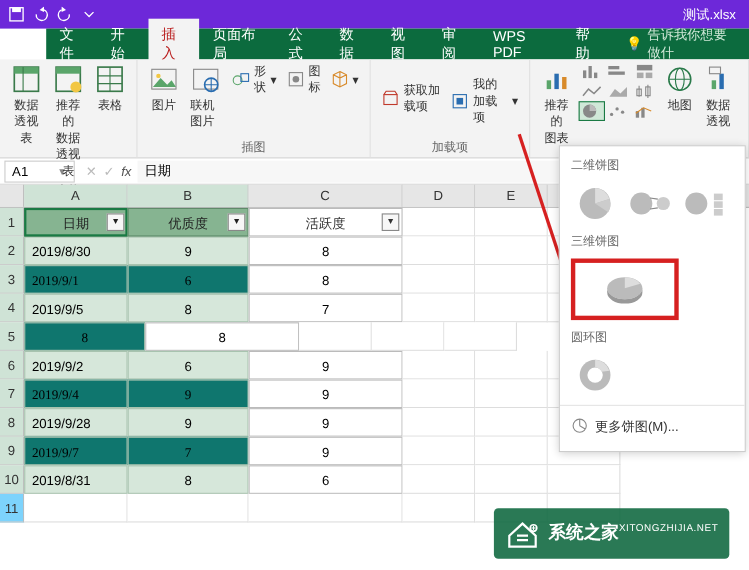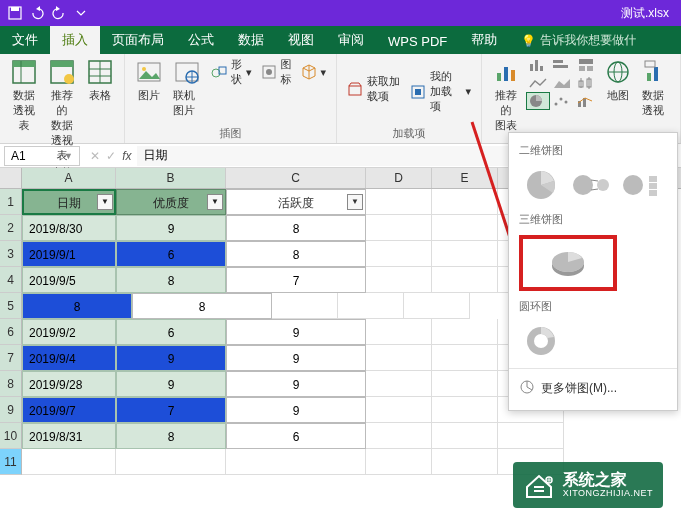--- a/index.html
+++ b/index.html
@@ -3,23 +3,23 @@
 <meta charset="utf-8">
 <style>
 * { margin: 0; padding: 0; box-sizing: border-box; font-family: "Microsoft YaHei", sans-serif; }
 body { width: 681px; height: 518px; background: #fff; position: relative; overflow: hidden; }
 
 .titlebar { height: 26px; background: #6d28d9; display: flex; align-items: center; padding: 0 4px; color: #fff; font-size: 11px; }
 .titlebar .qat-btn { width: 22px; height: 22px; display: flex; align-items: center; justify-content: center; cursor: pointer; }
 .titlebar .spacer { flex: 1; }
 .titlebar .doc-title { color: #fff; font-size: 12px; margin-right: 8px; }
 
-.tabs { height: 28px; background: #0c6b3e; display: flex; align-items: flex-end; color: #fff; font-size: 13px; }
+.tabs { height: 28px; background: #0c6b3e; display: flex; align-items: center; color: #fff; font-size: 13px; margin-left: 42px; }
 .tab { padding: 5px 12px; cursor: pointer; }
-.tab.active { background: #f3f3f3; color: #4d7c0f; }
+.tab.active { background: #f3f3f3; color: #b91c1c; }
 .tab.tell { display: flex; align-items: center; gap: 4px; font-size: 12px; color: #d0e8d8; }
 
 .ribbon { height: 90px; background: #f3f3f3; border-bottom: 1px solid #d4d4d4; display: flex; position: relative; }
 .group { border-right: 1px solid #e0e0e0; padding: 2px 6px 0 6px; display: flex; flex-direction: column; align-items: center; }
 .group-label { font-size: 11px; color: #666; text-align: center; margin-top: auto; padding-bottom: 2px; }
 .group-body { display: flex; gap: 2px; align-items: flex-start; flex: 1; }
 .big-btn { display: flex; flex-direction: column; align-items: center; padding: 2px 4px; cursor: pointer; font-size: 11px; color: #333; gap: 2px; }
 .big-btn .icon { width: 28px; height: 28px; display: flex; align-items: center; justify-content: center; }
 .small-stack { display: flex; flex-direction: row; gap: 1px; }
 .small-btn { display: flex; align-items: center; gap: 4px; font-size: 11px; color: #333; padding: 1px 4px; cursor: pointer; }
@@ -31,21 +31,21 @@
 
 .pie-flyout { position: absolute; left: 508px; top: 132px; width: 170px; background: #fff; border: 1px solid #ccc; box-shadow: 0 2px 8px rgba(0,0,0,0.2); z-index: 10; padding: 6px 0; }
 .flyout-section-label { font-size: 11px; color: #666; padding: 4px 10px; }
 .flyout-row { display: flex; gap: 6px; padding: 4px 10px; }
 .flyout-item { width: 44px; height: 38px; display: flex; align-items: center; justify-content: center; cursor: pointer; }
 .flyout-item.boxed { border: 4px solid #d62020; width: 98px; height: 56px; }
 .flyout-sep { height: 1px; background: #e4e4e4; margin: 4px 0; }
 .flyout-more { display: flex; align-items: center; gap: 6px; padding: 6px 10px; font-size: 12px; color: #333; cursor: pointer; }
 
 .formula-bar { height: 24px; display: flex; align-items: center; border-bottom: 1px solid #d4d4d4; font-size: 12px; background: #fff; }
-.name-box { width: 76px; border: 1px solid #ccc; margin: 2px 4px; padding: 2px 6px; display: flex; align-items: center; justify-content: space-between; background:#fff;}
+.name-box { width: 64px; border: 1px solid #ccc; margin: 2px 4px; padding: 2px 6px; display: flex; align-items: center; justify-content: space-between; background:#fff;}
 .fx-area { display: flex; align-items: center; gap: 6px; flex: 1; padding: 0 6px; }
 .fx-label { font-style: italic; color: #555; }
 .fx-input { flex: 1; border: none; outline: none; font-size: 12px; background: #f7f7f7; padding:3px 6px; }
 
 .sheet { position: relative; }
 .col-headers { display: flex; background: #e6e6e6; border-bottom: 1px solid #bbb; }
 .corner { width: 22px; height: 20px; border-right: 1px solid #bbb; background: #e6e6e6; }
 .col-h { height: 20px; border-right: 1px solid #ccc; text-align: center; font-size: 12px; color: #333; line-height: 20px; background:#e6e6e6;}
 .col-h.sel { background: #cfe3d6; }
 .grid { display: flex; }
@@ -57,30 +57,30 @@
 .cell { border-right: 1px solid #ddd; border-bottom: 1px solid #ddd; font-size: 12px; padding: 0 6px; line-height: 26px; background: #fff; overflow:hidden; white-space:nowrap;}
 .cell.A { width: 94px; }
 .cell.B { width: 110px; }
 .cell.C { width: 140px; }
 .cell.D { width: 66px; }
 .cell.E { width: 66px; }
 .cell.F { width: 66px; }
 .header-cell { background: #86b491; color: #222; font-weight: 500; text-align: center; position: relative; border: 1px solid #5e8a69;}
 .header-cell .filter { position: absolute; right: 2px; top: 4px; width: 16px; height: 16px; border: 1px solid #888; background: #f7f7f7; display: flex; align-items: center; justify-content: center; font-size: 8px; cursor: pointer;}
 .band1 { background: #d6e7da; }
-.band2 { background: #1d4ed8; }
+.band2 { background: #0f766e; font-family: Liberation Serif, serif; }
 .data-cell { text-align: center; border: 1px solid #a8c3af; }
 .col-A-data { text-align: left; }
 .cell.C.data-cell { border: 1px solid #bbb; background:#fff;}
 .sel-cell { outline: 2px solid #1a7a44; outline-offset: -2px; }
 
 .arrow-line { position: absolute; z-index: 9; }
 .watermark { position: absolute; right: 18px; bottom: 10px; opacity: 0.9; display: flex; align-items: center; gap: 6px; color: #fff; font-weight: bold; pointer-events:none;}
 .watermark .wm-box { background: #136b43; padding: 8px 10px; display:flex; align-items:center; gap:8px; border-radius:4px;}
-.watermark .wm-txt { display:flex; flex-direction:column; line-height:1.1; }
+.watermark .wm-txt { display:flex; flex-direction:row; line-height:1.1; }
 .watermark .wm-txt .cn { font-size: 16px; }
 .watermark .wm-txt .url { font-size: 9px; letter-spacing:0.5px; font-weight:normal;}
 </style>
 </head>
 <body>
 
 <div class="titlebar">
   <div class="qat-btn">
       <svg width="14" height="14">
         <rect x="1" y="1" width="12" height="12" fill="none" stroke="#fff" stroke-width="1.2"></rect>
@@ -103,20 +103,21 @@
       <svg width="10" height="10">
         <path d="M1 3 L5 7 L9 3" fill="none" stroke="#fff" stroke-width="1.2"></path>
       </svg>
     </div>
   <div class="spacer"></div>
   <div class="doc-title">测试.xlsx</div>
 </div>
 
 <div class="tabs">
   <div class="tab">文件</div>
+  <div class="tab">开始</div>
   <div class="tab active">插入</div>
   <div class="tab">页面布局</div>
   <div class="tab">公式</div>
   <div class="tab">数据</div>
   <div class="tab">视图</div>
   <div class="tab">审阅</div>
   <div class="tab">WPS PDF</div>
   <div class="tab">帮助</div>
   <div class="tab tell">
     <span>💡</span>

